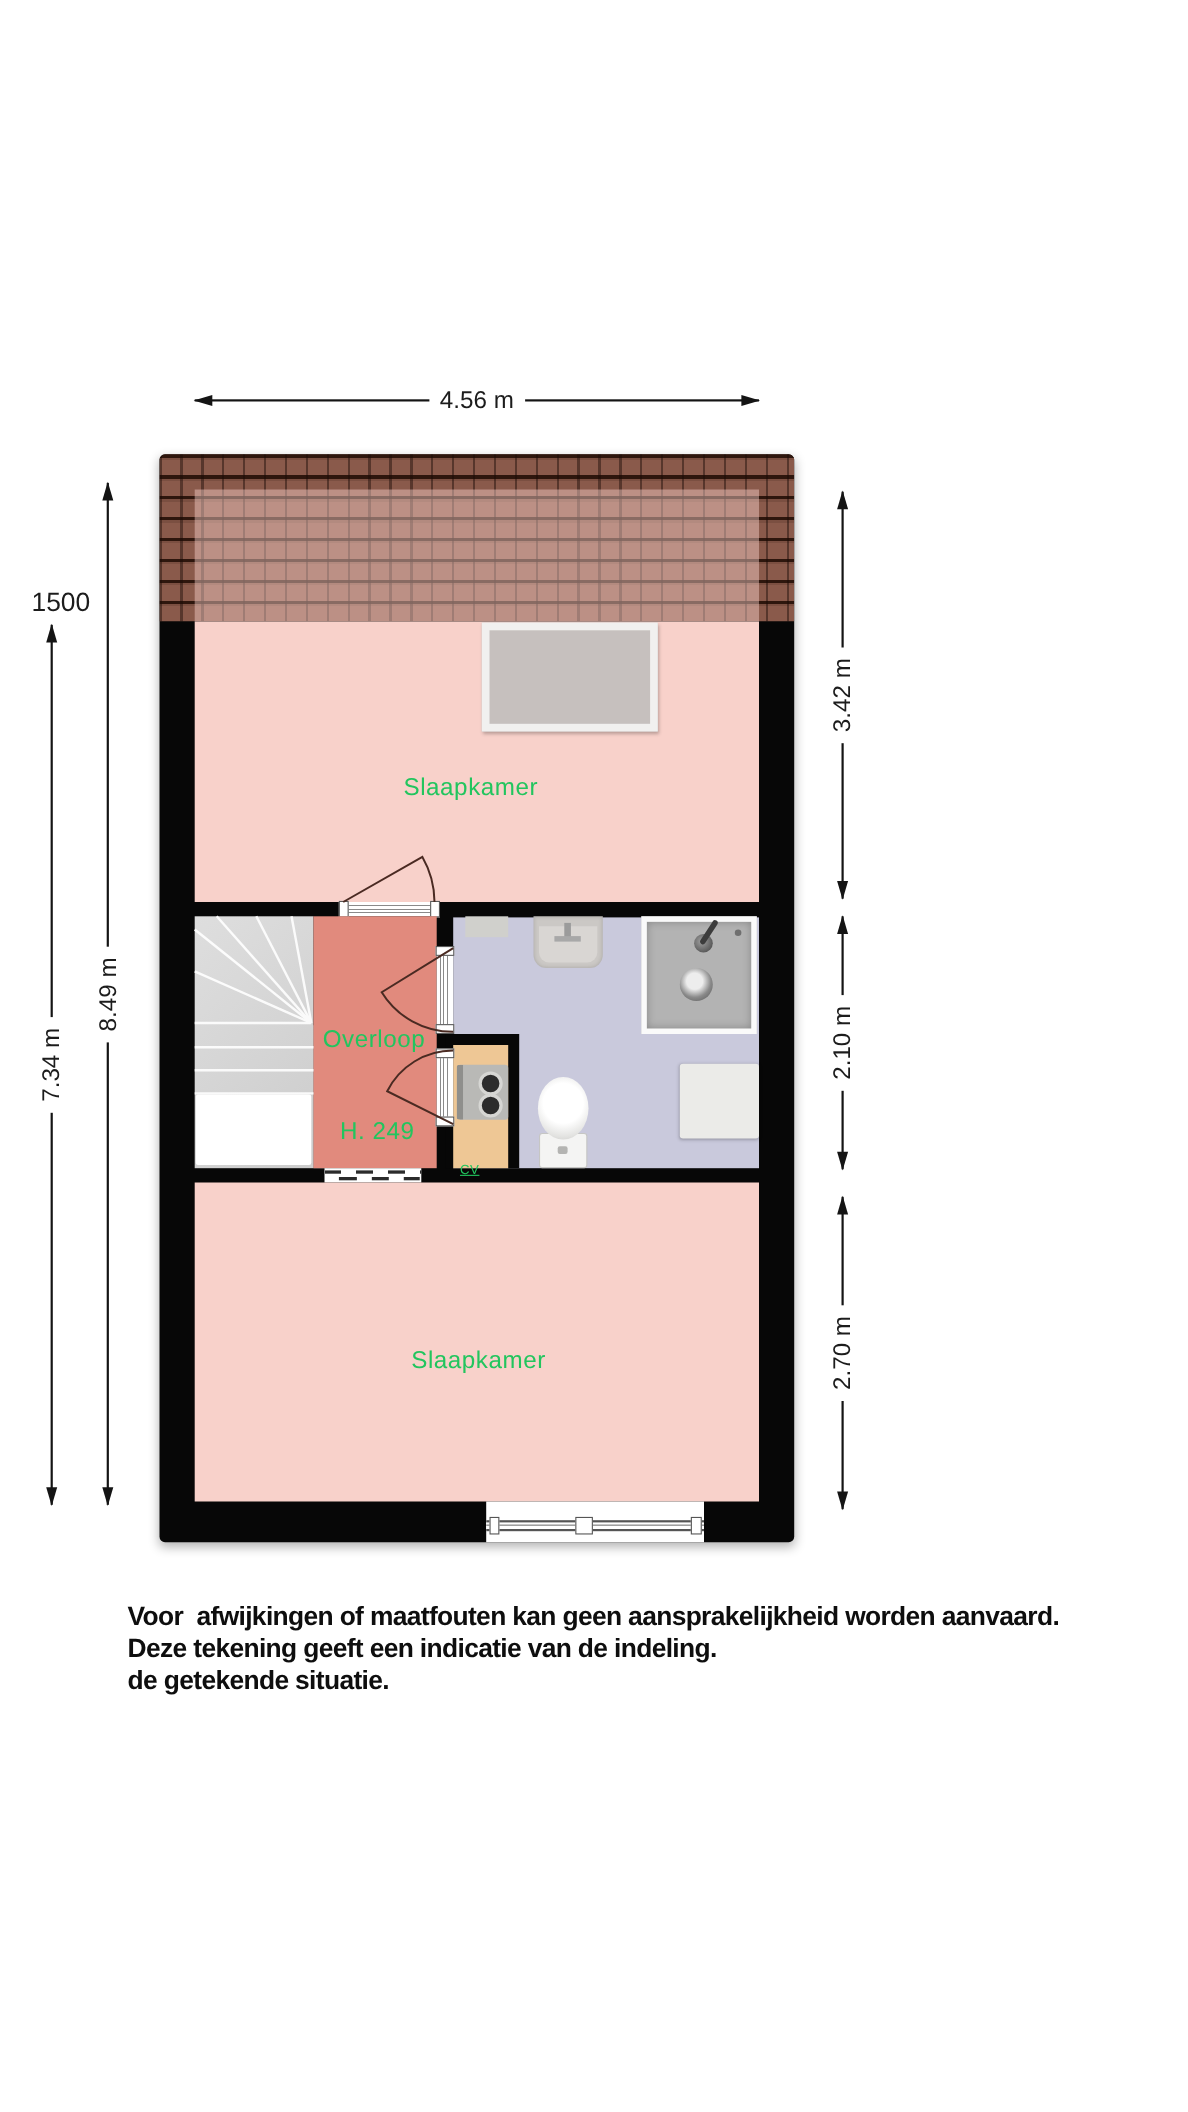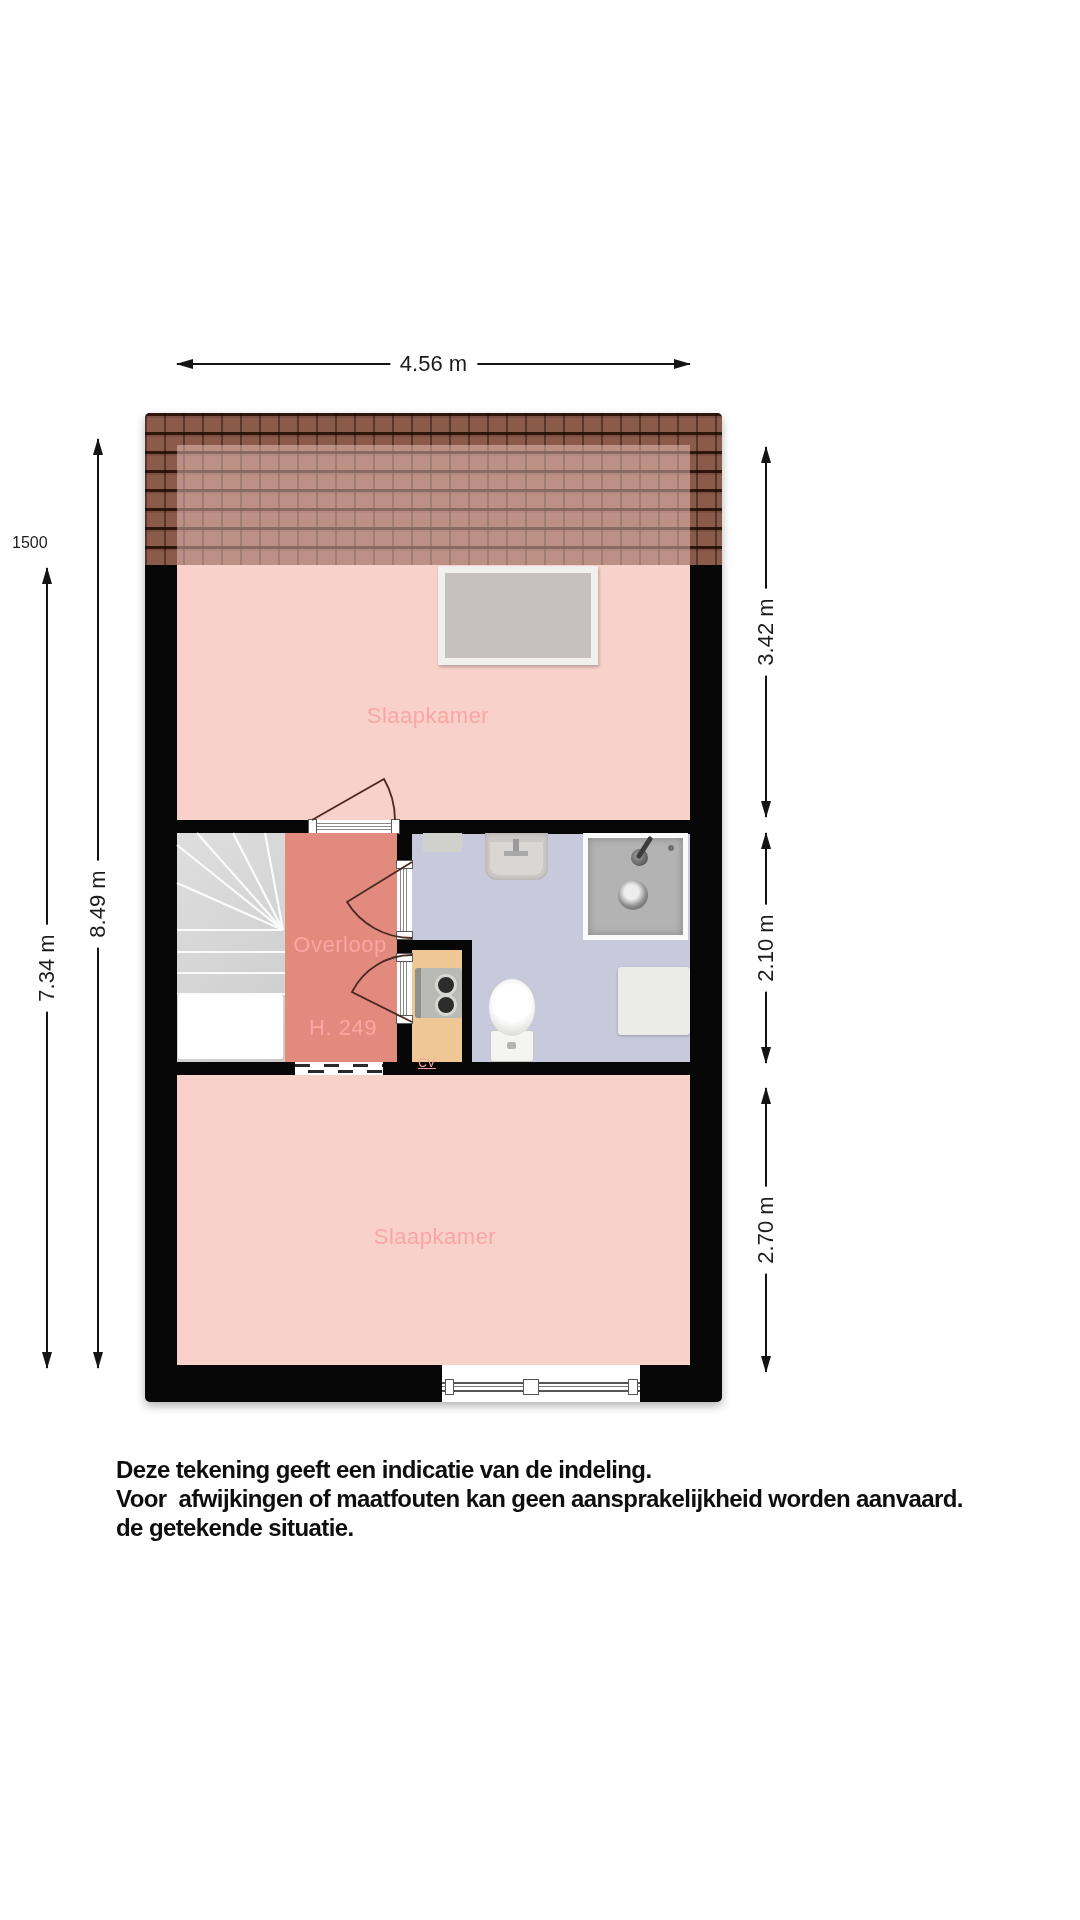--- a/index.html
+++ b/index.html
@@ -16,34 +16,34 @@
   .hdim .dlabel{position:absolute;left:50%;top:8px;transform:translate(-50%,-50%);
       background:#fff;padding:0 10px;font-size:22px;white-space:nowrap;}
   .vdim{position:absolute;width:16px;}
   .vdim .line{position:absolute;top:0;bottom:0;left:7px;width:2px;background:#141414;}
   .vdim .line::before{content:"";position:absolute;top:-1px;left:-4px;width:0;height:0;
       border-left:5px solid transparent;border-right:5px solid transparent;border-bottom:17px solid #141414;}
   .vdim .line::after{content:"";position:absolute;bottom:-1px;left:-4px;width:0;height:0;
       border-left:5px solid transparent;border-right:5px solid transparent;border-top:17px solid #141414;}
   .vdim .dlabel{position:absolute;left:8px;top:50%;transform:translate(-50%,-50%) rotate(-90deg);
       background:#fff;padding:0 10px;font-size:22px;white-space:nowrap;}
-  .ridge{position:absolute;font-size:16px;text-align:left;}
+  .ridge{position:absolute;font-size:24px;text-align:right;}
 
   
   .plan{position:absolute;left:145px;top:413px;width:577px;height:989px;
         background:var(--wall-black);border-radius:5px;box-shadow:0 4px 10px rgba(0,0,0,.30);}
   .plan *{position:absolute;}
   .roof{left:0;top:0;width:577px;height:152px;border-radius:5px 5px 0 0;
         background-color:var(--roof-brown);
         background-image:
           repeating-linear-gradient(90deg, rgba(25,10,6,.45) 0 2px, rgba(0,0,0,0) 2px 19px),
           repeating-linear-gradient(180deg, #2e160d 0 3px, #7b4f41 3px 5px, rgba(0,0,0,0) 5px 19px);}
   .roof-overlay{left:32px;top:32px;width:513px;height:120px;background:rgba(249,211,204,.45);}
   .room{background:var(--room-pink);}
-  .room-label{position:absolute;transform:translate(-50%,-50%);font-size:22px;color:#fca5a5;
+  .room-label{position:absolute;transform:translate(-50%,-50%);font-size:22px;color:#22c55e;
               white-space:nowrap;letter-spacing:.5px;}
   .skylight{left:293px;top:153px;width:160px;height:99px;background:#c6c0be;
             border:7px solid #f1f0ef;box-sizing:border-box;box-shadow:1px 2px 3px rgba(0,0,0,.25);}
   .stairs{left:32px;top:420px;width:108px;height:229px;
           background:linear-gradient(135deg,#dedede 0%,#cccccc 100%);}
   .stairs-strip{left:140px;top:519px;width:12px;height:130px;background:#d2d2d2;}
   .stairs-void{left:1px;top:162px;width:105px;height:64px;background:#fff;border-radius:2px;}
   .landing{left:140px;top:420px;width:112px;height:229px;background:var(--landing-salmon);}
   .bathroom{left:267px;top:421px;width:278px;height:228px;background:var(--bathroom-lavender);}
   .cv-walls{left:260px;top:527px;width:67px;height:122px;background:var(--wall-black);}
@@ -212,17 +212,17 @@
         <line x1="138" y1="517" x2="120" y2="420"></line>
         <line x1="32" y1="539" x2="140" y2="539"></line>
         <line x1="32" y1="560" x2="140" y2="560"></line>
         <line x1="32" y1="581" x2="140" y2="581"></line>
       </g>
       <line x1="505" y1="426" x2="494" y2="443" stroke="#3c3c3c" stroke-width="5" stroke-linecap="round"></line>
     </svg>
   </div>
 
   <div class="disclaimer">
+    <div>Voor  afwijkingen of maatfouten kan geen aansprakelijkheid worden aanvaard.</div>
     <div>Deze tekening geeft een indicatie van de indeling.</div>
-    <div>Voor  afwijkingen of maatfouten kan geen aansprakelijkheid worden aanvaard.</div>
     <div>de getekende situatie.</div>
   </div>
 </div>
 
 </body></html>

